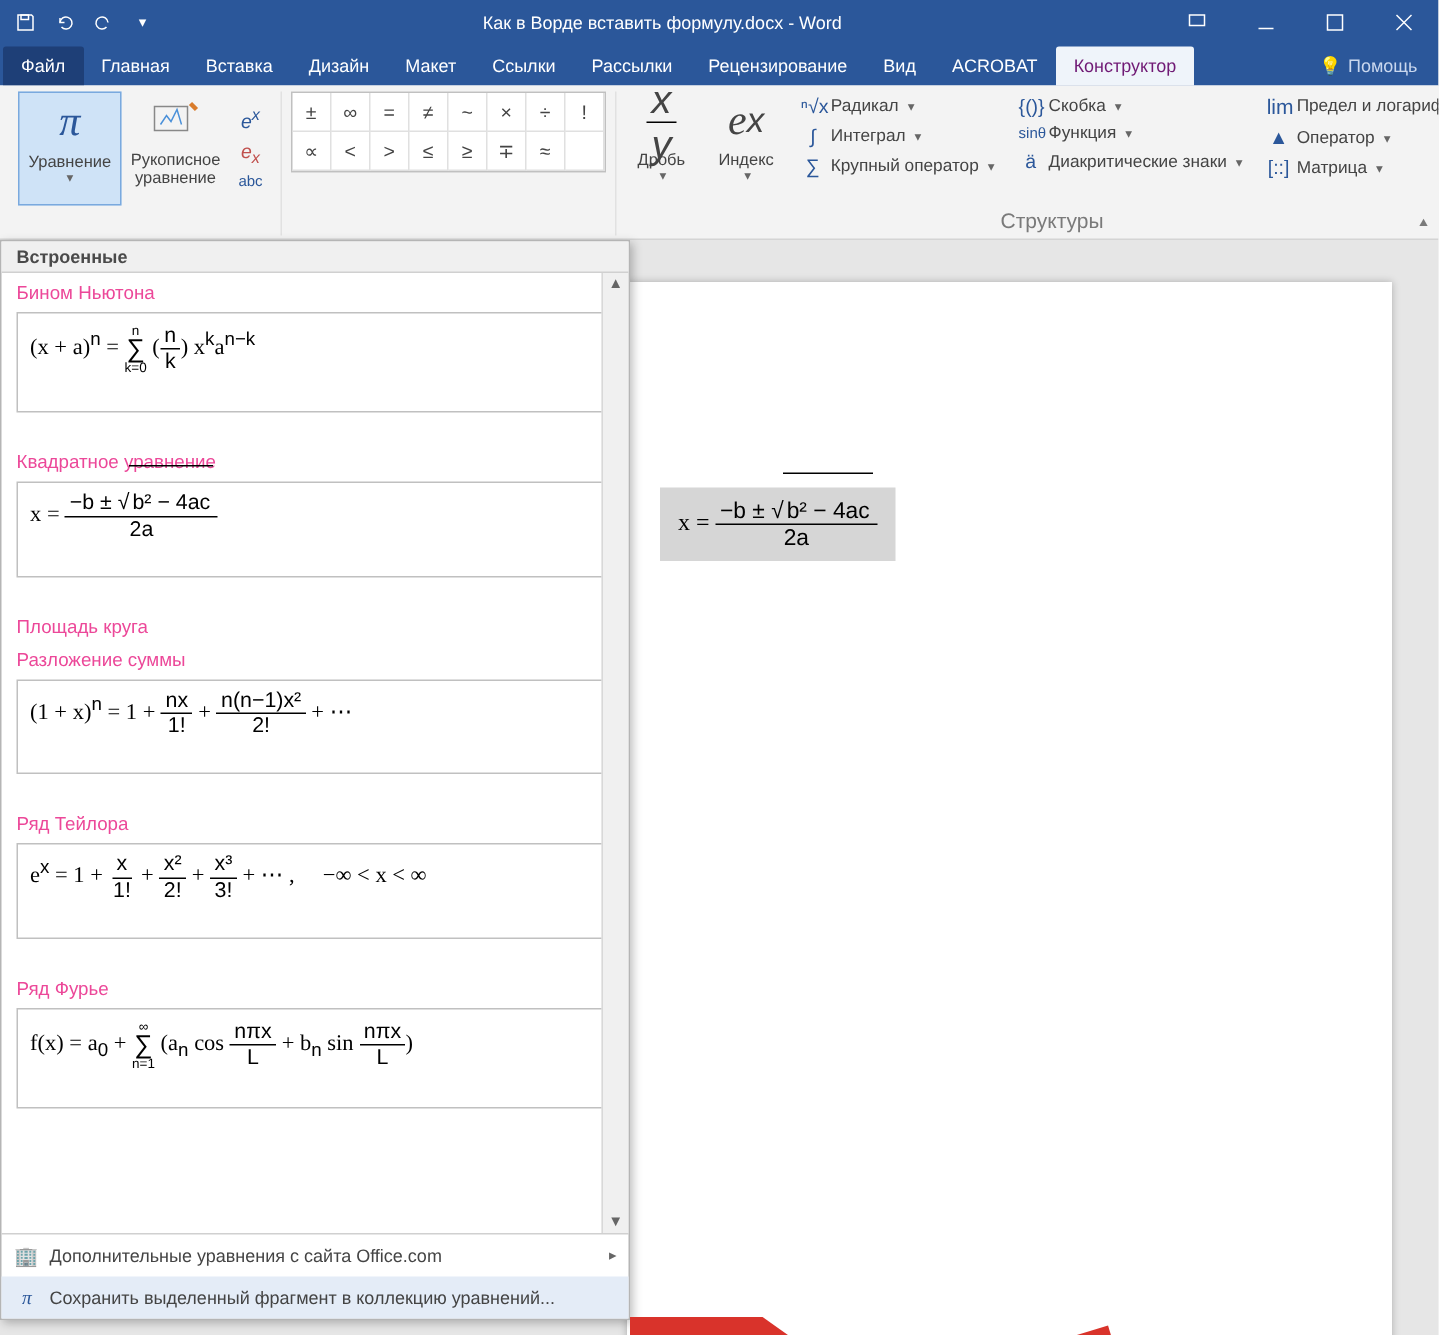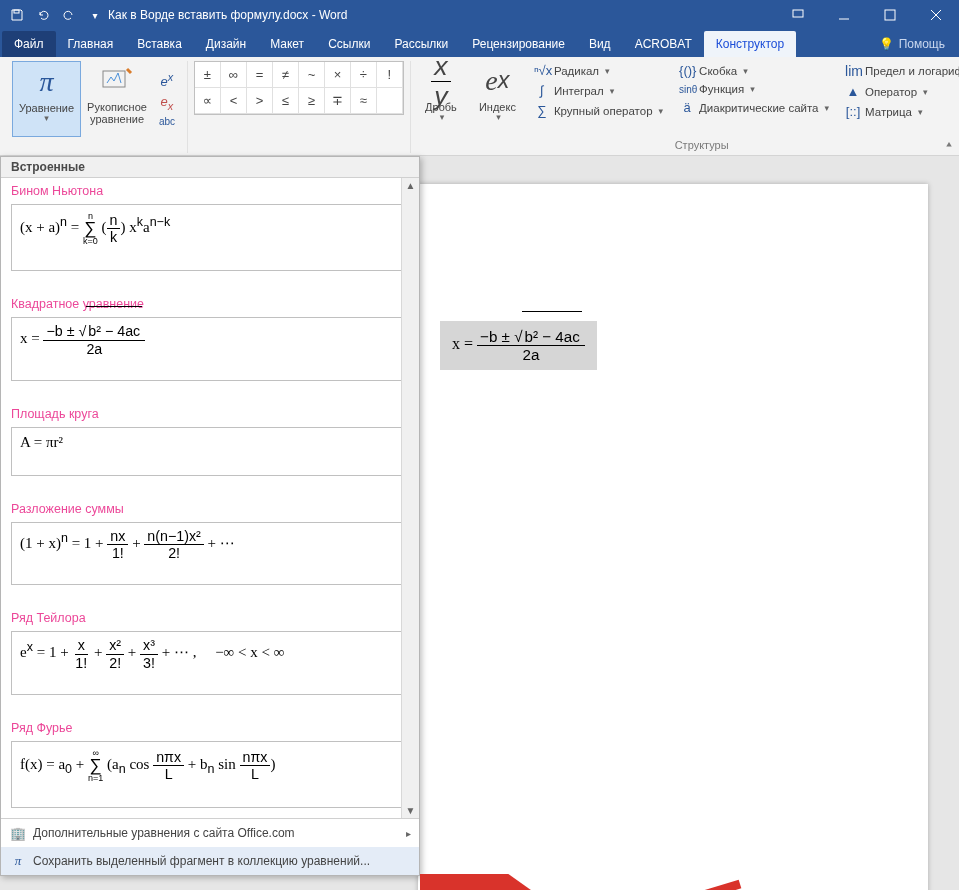--- a/index.html
+++ b/index.html
@@ -1,39 +1,39 @@
 <!DOCTYPE html>
 <html><head>
 <meta charset="utf-8">
 <style>
 * { margin:0; padding:0; box-sizing:border-box; font-family:"Segoe UI",Tahoma,sans-serif; }
 body { width:959px; height:890px; background:#fff; overflow:hidden; position:relative; }
 .titlebar { height:30px; background:#2b579a; color:#fff; display:flex; align-items:center; font-size:12px; }
 .qa { display:flex; align-items:center; gap:0; padding-left:4px; }
 .qa-btn { width:26px; height:26px; display:flex; align-items:center; justify-content:center; cursor:pointer; }
 .qa-btn svg { fill:#fff; stroke:#fff; }
-.title { flex:1; color:#fff; }
+.title { flex:1; text-align:center; color:#fff; }
 .winctl { display:flex; }
 .winctl .qa-btn { width:46px; height:30px; }
 .menubar { height:27px; background:#2b579a; color:#fff; display:flex; align-items:center; font-size:12px; }
 .menubar .tab { padding:6px 12px 6px; cursor:pointer; border-top-left-radius:2px; border-top-right-radius:2px; }
 .menubar .tab.file { background:#1e3f77; margin-left:2px; }
-.menubar .tab.active { background:#eff4fa; color:#1d4ed8; }
+.menubar .tab.active { background:#eff4fa; color:#701a75; }
 .menubar .help { margin-left:auto; padding:6px 14px; display:flex; align-items:center; gap:4px; color:#c9d7ee; }
 .ribbon { background:#f3f3f3; border-bottom:1px solid #d4d4d4; display:flex; padding:4px 6px 2px 6px; height:auto; position:relative; }
 .group { display:flex; flex-direction:column; align-items:center; padding:0 6px; border-right:1px solid #e1e1e1; }
 .group:last-child { border-right:none; flex:1; }
 .big-btn { display:flex; flex-direction:column; align-items:center; justify-content:flex-start; padding:2px 6px 0 6px; height:76px; cursor:pointer; font-size:11px; color:#444; text-align:center; line-height:1.1; }
 .big-btn .ic { width:36px; height:36px; display:flex; align-items:center; justify-content:center; margin-bottom:2px; font-size:28px; }
 .col { display:flex; flex-direction:column; gap:1px; }
 .small-btn { display:flex; align-items:center; gap:4px; padding:2px 4px; cursor:pointer; font-size:11.5px; color:#444; white-space:nowrap; }
 .small-btn .ic { font-size:13px; color:#2b579a; width:16px; text-align:center; }
 .symgrid { display:grid; grid-template-columns:repeat(8,26px); grid-auto-rows:26px; gap:0; border:1px solid #c0c0c0; background:#fff; }
 .symgrid span { border-right:1px solid #e0e0e0; border-bottom:1px solid #e0e0e0; display:flex; align-items:center; justify-content:center; font-size:13px; color:#444; cursor:pointer; }
-.grp-label { font-size:11px; color:#7a7a7a; text-align:right; padding:2px 0; }
+.grp-label { font-size:14px; color:#7a7a7a; text-align:right; padding:2px 0; }
 .collapse { position:absolute; right:6px; bottom:4px; font-size:10px; color:#7a7a7a; cursor:pointer; }
 .dd-caret::after { content:"▾"; font-size:9px; margin-left:2px; color:#666; }
 .document-area { position:relative; background:#e6e6e6; height:calc(890px - 30px - 27px); }
 .page { position:absolute; left:418px; top:28px; width:510px; height:790px; background:#fff; box-shadow:0 0 5px rgba(0,0,0,.25); }
 .eqbox { position:absolute; left:440px; top:165px; background:#d6d6d6; padding:8px 12px; font-family:"Cambria Math",serif; font-size:16px; }
 .gallery { position:absolute; left:0; top:0; width:420px; background:#fff; border:1px solid #b5b5b5; box-shadow:2px 2px 6px rgba(0,0,0,.25); display:flex; flex-direction:column; }
 .gal-head { background:#f0f0f0; border-bottom:1px solid #d0d0d0; padding:3px 10px; font-size:12px; font-weight:600; color:#4a4a4a; }
 .gal-body { height:640px; overflow:hidden; position:relative; }
 .gal-scroll { position:absolute; right:0; top:0; width:18px; height:100%; background:#f0f0f0; border-left:1px solid #d8d8d8; display:flex; flex-direction:column; align-items:center; justify-content:space-between; }
 .gal-scroll span { font-size:10px; color:#666; padding:2px; cursor:pointer; }
@@ -206,21 +206,21 @@
         <div class="small-btn dd-caret">
             <span class="ic">{()}</span>
             <span>Скобка</span>
           </div>
         <div class="small-btn dd-caret">
             <span class="ic" style="font-size:10px">sinθ</span>
             <span>Функция</span>
           </div>
         <div class="small-btn dd-caret">
             <span class="ic">ä</span>
-            <span>Диакритические сайта</span>
+            <span>Диакритические знаки</span>
           </div>
       </div>
       <div class="col">
         <div class="small-btn dd-caret">
             <span class="ic" style="font-size:14px">lim</span>
             <span>Предел и логарифм</span>
           </div>
         <div class="small-btn dd-caret">
             <span class="ic">▲</span>
             <span>Оператор</span>
@@ -254,21 +254,20 @@
           </span> (<span class="frac">
             <span class="n">n</span>
             <span class="d">k</span>
           </span>) x<sup>k</sup>a<sup>n−k</sup></div>
         <div class="cat">Квадратное уравнение</div>
         <div class="eq-card">x = <span class="frac">
             <span class="n">−b ± <span class="sq"><span class="rad">b² − 4ac</span></span></span>
             <span class="d">2a</span>
           </span></div>
         <div class="cat">Площадь круга</div>
-        <div class="eq-card">A = πr²</div>
         <div class="cat">Разложение суммы</div>
         <div class="eq-card">(1 + x)<sup>n</sup> = 1 + <span class="frac">
             <span class="n">nx</span>
             <span class="d">1!</span>
           </span> + <span class="frac">
             <span class="n">n(n−1)x²</span>
             <span class="d">2!</span>
           </span> + ⋯</div>
         <div class="cat">Ряд Тейлора</div>
         <div class="eq-card">e<sup>x</sup> = 1 + <span class="frac">

